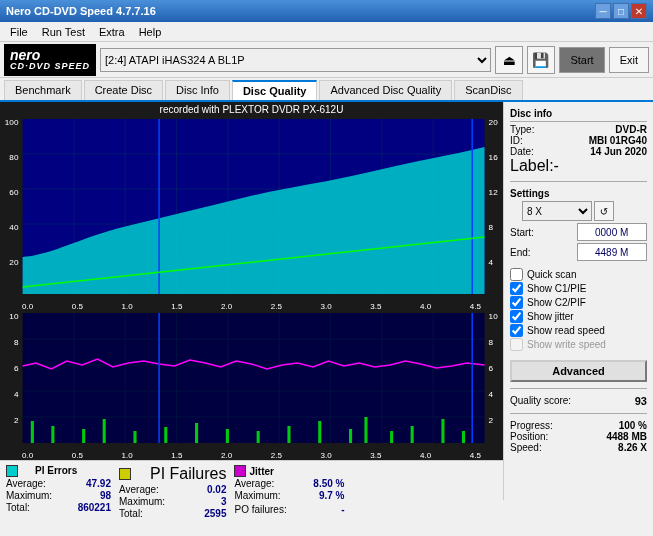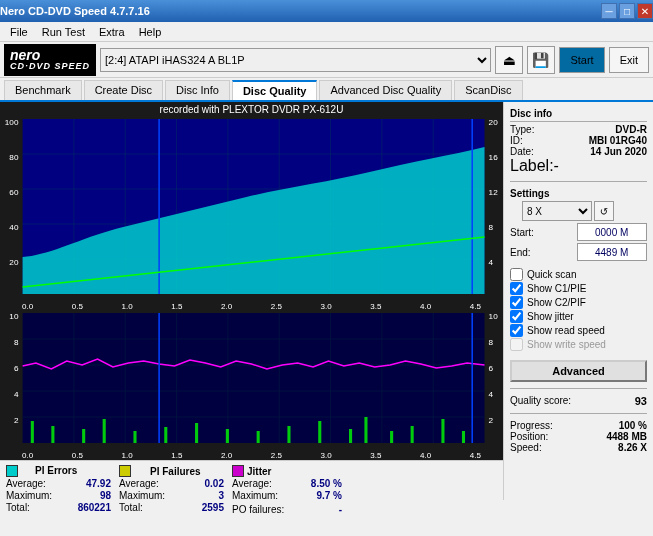--- a/index.html
+++ b/index.html
@@ -5,21 +5,21 @@
     * { box-sizing: border-box; margin: 0; padding: 0; }
     body { width: 653px; height: 536px; overflow: hidden; font-family: 'Segoe UI', Tahoma, sans-serif; font-size: 11px; background: #f0f0f0; }
 
     
     .title-bar {
       background: linear-gradient(to bottom, #4a90d9, #2060b0);
       color: white;
       height: 22px;
       display: flex;
       align-items: center;
-      padding: 0 0;
+      padding: 0 6px;
       justify-content: space-between;
     }
     .title-bar-left { display: flex; align-items: center; gap: 4px; font-size: 11px; font-weight: bold; }
     .title-bar-controls { display: flex; gap: 2px; }
     .title-bar-btn {
       width: 16px; height: 16px; background: #6aa0e0; border: 1px solid #4070b0;
       color: white; font-size: 10px; display: flex; align-items: center; justify-content: center; cursor: pointer;
     }
 
     
@@ -78,21 +78,21 @@
       font-size: 14px;
     }
     .toolbar-btn {
       height: 26px;
       padding: 0 10px;
       border: 1px solid #999;
       background: #f5f5f5;
       cursor: pointer;
       font-size: 11px;
     }
-    .toolbar-btn.start { background: #0369a1; }
+    .toolbar-btn.start { background: #737373; }
 
     
     .tabs {
       display: flex;
       background: #f0f0f0;
       border-bottom: 2px solid #0078d7;
       padding: 2px 4px 0;
       gap: 2px;
     }
     .tab {
@@ -334,21 +334,21 @@
         </div>
         <div style="display:flex;justify-content:space-between;font-size:10px;">
           <span>Total:</span>
           <span style="color:#000080;font-weight:bold;">860221</span>
         </div>
       </div>
 
       <div style="display:flex;flex-direction:column;gap:1px;min-width:105px;">
         <div style="display:flex;align-items:center;gap:3px;">
           <div style="width:12px;height:12px;background:#cccc00;border:1px solid #333;"></div>
-          <span style="font-size:10px;font-weight:bold;padding-left:16px;">PI Failures</span>
+          <span style="font-size:16px;font-weight:normal;padding-left:16px;">PI Failures</span>
         </div>
         <div style="display:flex;justify-content:space-between;font-size:10px;">
           <span>Average:</span>
           <span style="color:#000080;font-weight:bold;">0.02</span>
         </div>
         <div style="display:flex;justify-content:space-between;font-size:10px;">
           <span>Maximum:</span>
           <span style="color:#000080;font-weight:bold;">3</span>
         </div>
         <div style="display:flex;justify-content:space-between;font-size:10px;">

